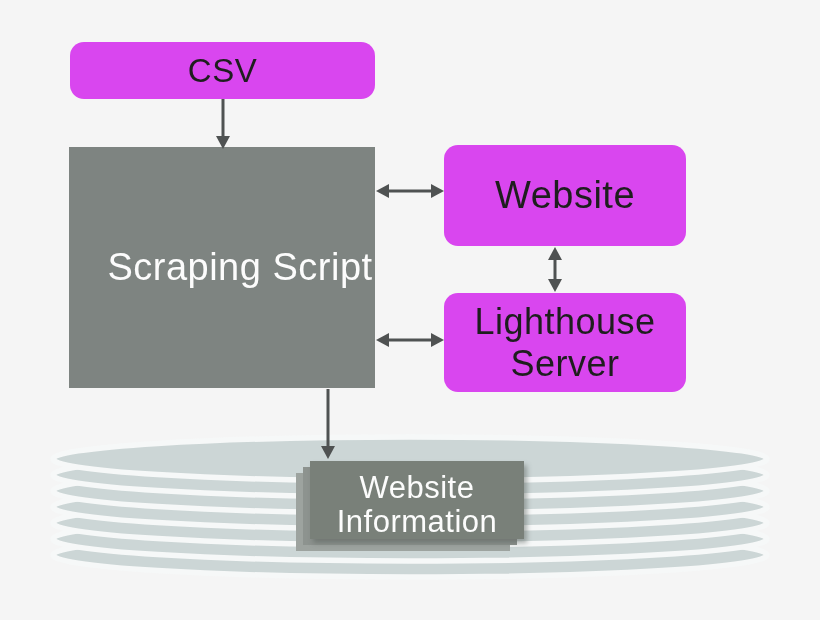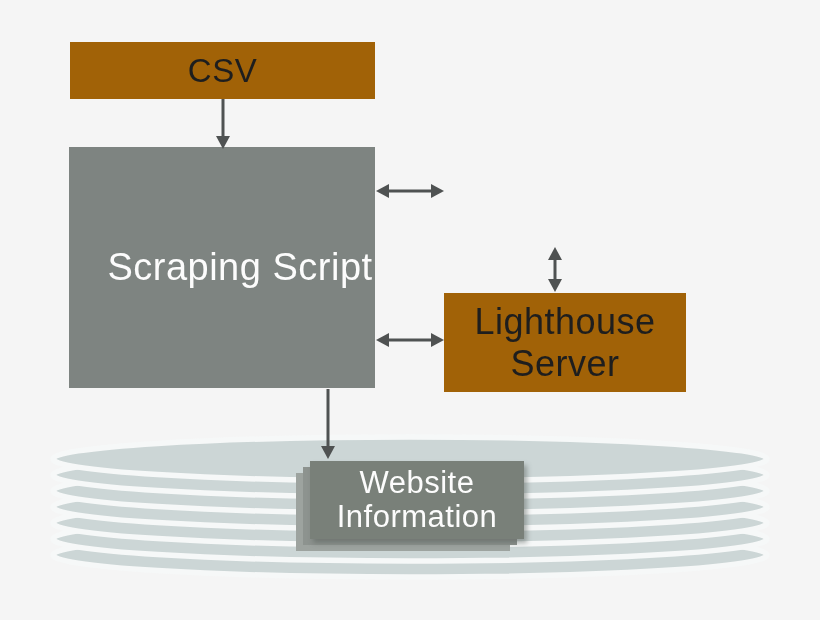--- a/index.html
+++ b/index.html
@@ -22,39 +22,41 @@
   .node {
     position: absolute;
     display: flex;
     align-items: center;
     justify-content: center;
     text-align: center;
     font-weight: 300;
     letter-spacing: 0.5px;
   }
   .node-light {
-    background: #a16207;
+    background: #d946ef;
     color: #1e1e1e;
+    border-radius: 14px;
   }
   .node-dark {
     background: #7e8481;
     color: #fcfcfc;
   }
   .csv-box        { left: 70px;  top: 42px;  width: 305px; height: 57px;  font-size: 33px; }
   .scraping-box   { left: 69px;  top: 147px; width: 306px; height: 241px; font-size: 38px; white-space: nowrap; padding-left: 36px; }
   .website-box    { left: 444px; top: 145px; width: 242px; height: 101px; font-size: 38px; }
   .lighthouse-box { left: 444px; top: 293px; width: 242px; height: 99px;  font-size: 36px; line-height: 1.15; padding: 0 8px; }
   .info-main {
     left: 310px; top: 461px; width: 214px; height: 78px;
     background: #798079;
     color: #fcfcfc;
     font-size: 31px;
     line-height: 1.1;
     z-index: 3;
     box-shadow: 3px 4px 5px rgba(80, 86, 82, 0.45);
+    align-items: flex-end;
   }
   .info-layer { position: absolute; width: 214px; height: 78px; }
   .info-layer-1 { left: 303px; top: 467px; background: #8d938f; z-index: 2; }
   .info-layer-2 { left: 296px; top: 473px; background: #9da39f; z-index: 1; }
   .node-z { z-index: 3; }
   .arrows { z-index: 4; }
   .disks  { z-index: 0; }
 </style>
 </head>
 <body>
@@ -74,20 +76,23 @@
   </svg>
 
   <div class="node node-light node-z csv-box">
     <span>CSV</span>
   </div>
 
   <div class="node node-dark node-z scraping-box">
     <span>Scraping Script</span>
   </div>
 
+  <div class="node node-light node-z website-box">
+    <span>Website</span>
+  </div>
 
   <div class="node node-light node-z lighthouse-box">
     <span>Lighthouse Server</span>
   </div>
 
   <div class="info-layer info-layer-2"></div>
   <div class="info-layer info-layer-1"></div>
   <div class="node info-main">
     <span>Website Information</span>
   </div>

